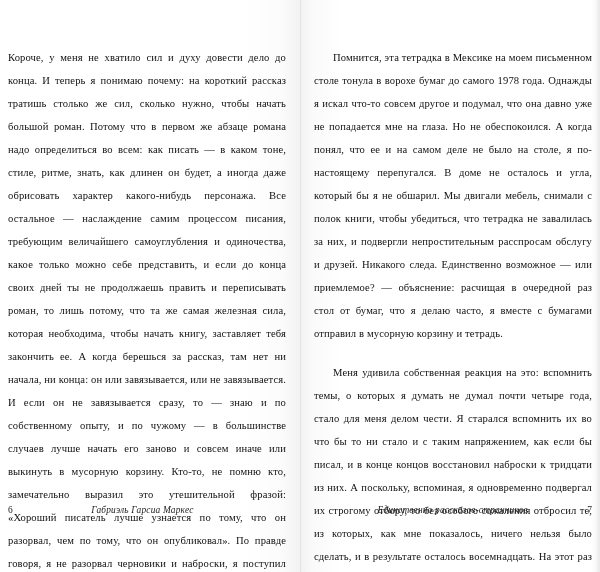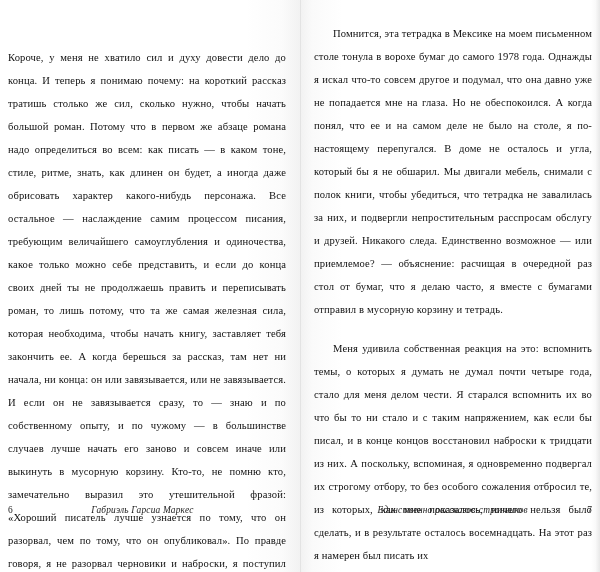--- a/index.html
+++ b/index.html
@@ -45,21 +45,21 @@
   }
 
   
   .page {
     position: absolute;
     top: 0;
     height: 572px;
     box-sizing: border-box;
   }
   .page-left  { left: 0;     width: 300px; padding: 46px 14px 0 8px; }
-  .page-right { left: 300px; width: 300px; padding: 22px 8px 0 14px; }
+  .page-right { left: 300px; width: 300px; padding: 46px 8px 0 14px; }
 
   .body-text {
     font-size: 10.6px;
     line-height: 23px;
     text-align: justify;
     text-justify: inter-word;
     hyphens: manual;
     margin: 0;
     letter-spacing: 0.01em;
     word-spacing: 0.005em;

